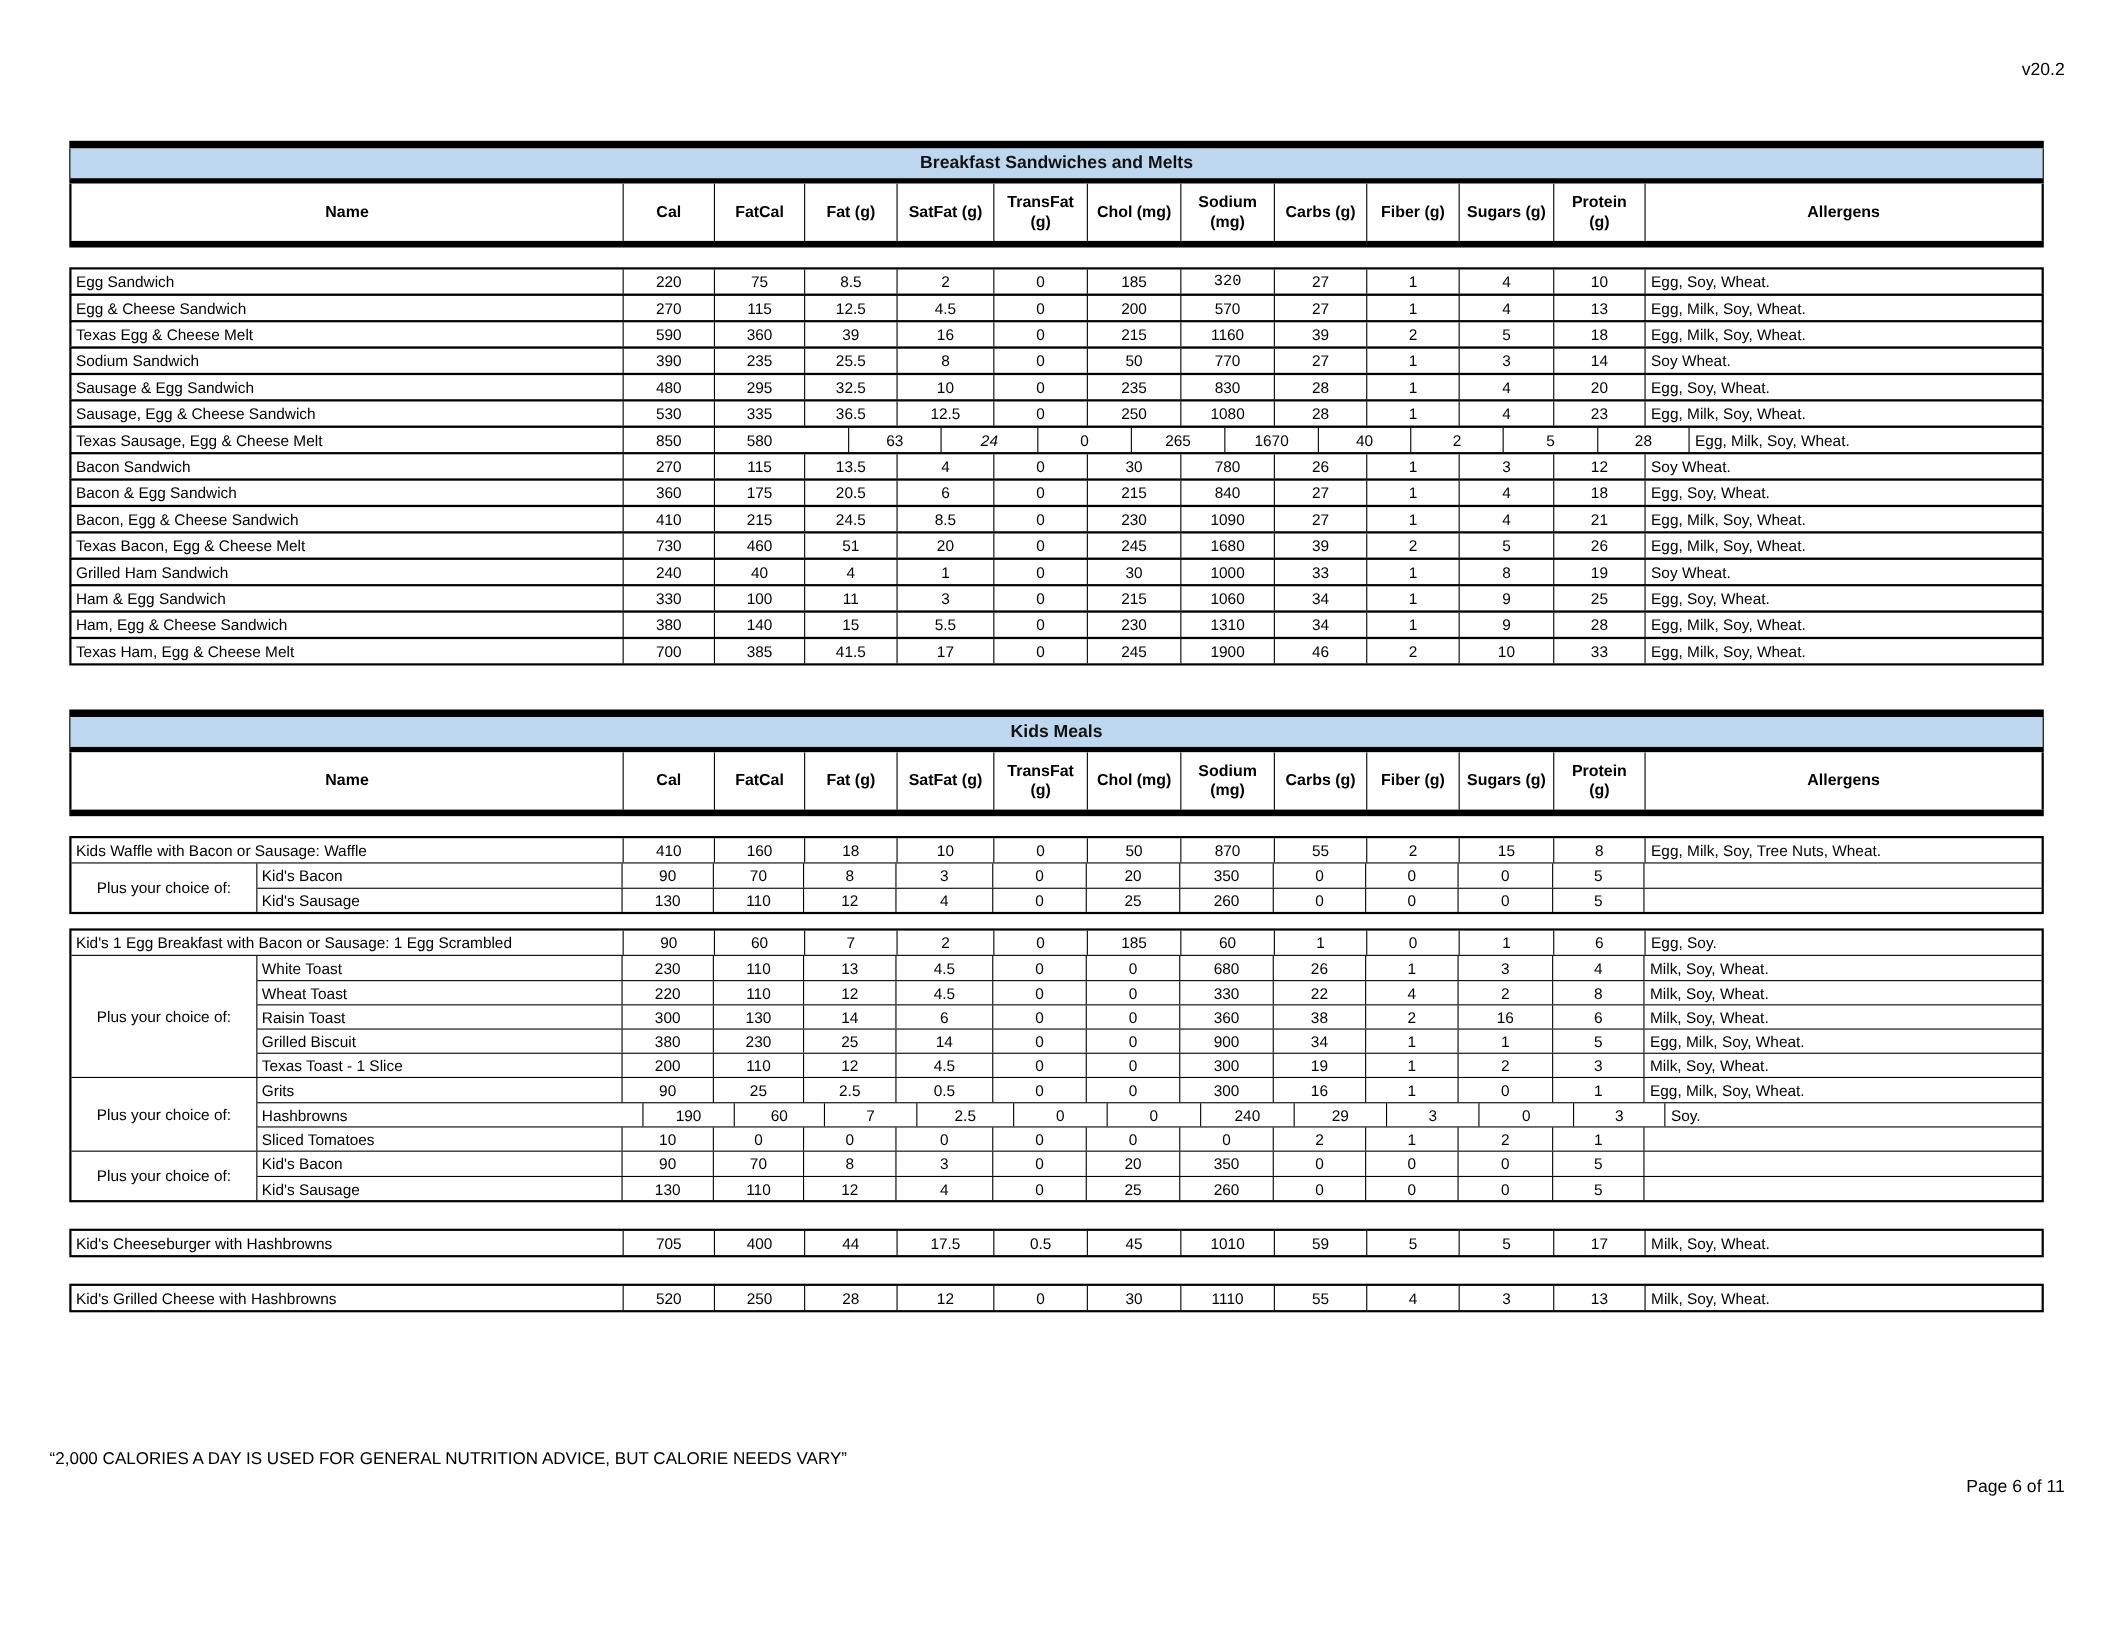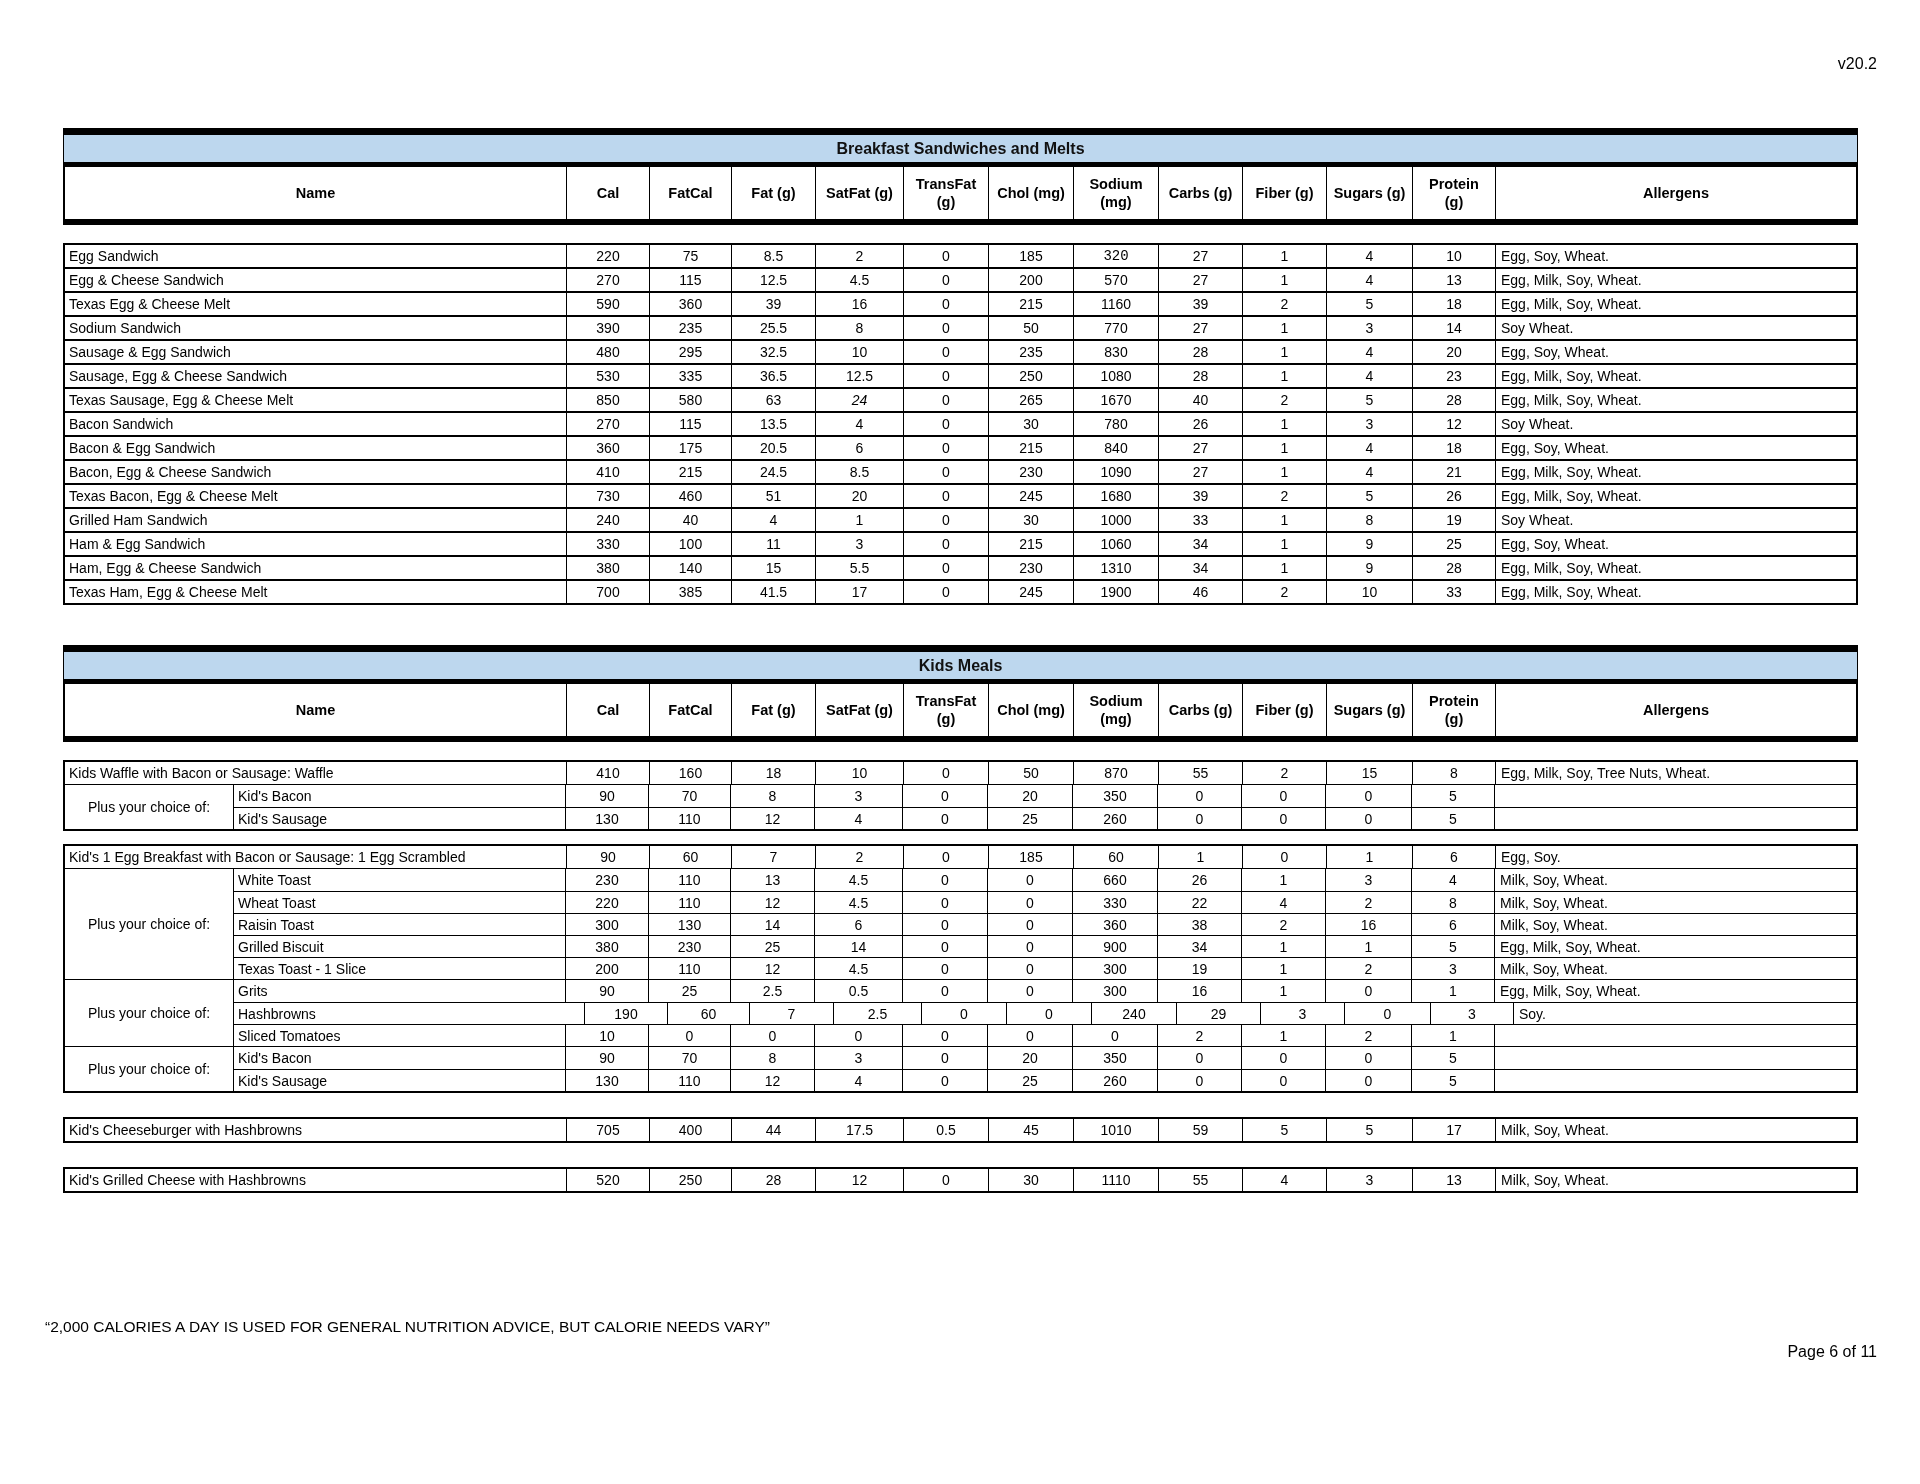--- a/index.html
+++ b/index.html
@@ -184,21 +184,21 @@
             <div class="c-val" style="width: 86px;">4</div>
             <div class="c-val" style="width: 83px;">23</div>
             <div class="c-all">Egg, Milk, Soy, Wheat.</div>
           </div>
         </div>
         <div class="group" style="margin-top: -2px;">
           <div class="grow">
             <div class="c-name">Texas Sausage, Egg &amp; Cheese Melt</div>
             <div class="c-val" style="width: 83px;">850</div>
             <div class="c-val" style="width: 82px;">580</div>
-            <div class="c-val" style="width: 84px;">63</div>
+            <div class="c-val" style="width: 84px; margin-left: 40px;">63</div>
             <div class="c-val" style="width: 88px; font-style: italic;">24</div>
             <div class="c-val" style="width: 85px;">0</div>
             <div class="c-val" style="width: 85px;">265</div>
             <div class="c-val" style="width: 85px;">1670</div>
             <div class="c-val" style="width: 84px;">40</div>
             <div class="c-val" style="width: 84px;">2</div>
             <div class="c-val" style="width: 86px;">5</div>
             <div class="c-val" style="width: 83px;">28</div>
             <div class="c-all">Egg, Milk, Soy, Wheat.</div>
           </div>
@@ -436,21 +436,21 @@
             <div class="seg-label">Plus your choice of:</div>
             <div class="seg-body">
               <div class="grow">
                 <div class="c-sub">White Toast</div>
                 <div class="c-val" style="width: 83px;">230</div>
                 <div class="c-val" style="width: 82px;">110</div>
                 <div class="c-val" style="width: 84px;">13</div>
                 <div class="c-val" style="width: 88px;">4.5</div>
                 <div class="c-val" style="width: 85px;">0</div>
                 <div class="c-val" style="width: 85px;">0</div>
-                <div class="c-val" style="width: 85px;">660</div>
+                <div class="c-val" style="width: 85px;">680</div>
                 <div class="c-val" style="width: 84px;">26</div>
                 <div class="c-val" style="width: 84px;">1</div>
                 <div class="c-val" style="width: 86px;">3</div>
                 <div class="c-val" style="width: 83px;">4</div>
                 <div class="c-all">Milk, Soy, Wheat.</div>
               </div>
               <div class="grow bt">
                 <div class="c-sub">Wheat Toast</div>
                 <div class="c-val" style="width: 83px;">220</div>
                 <div class="c-val" style="width: 82px;">110</div>

